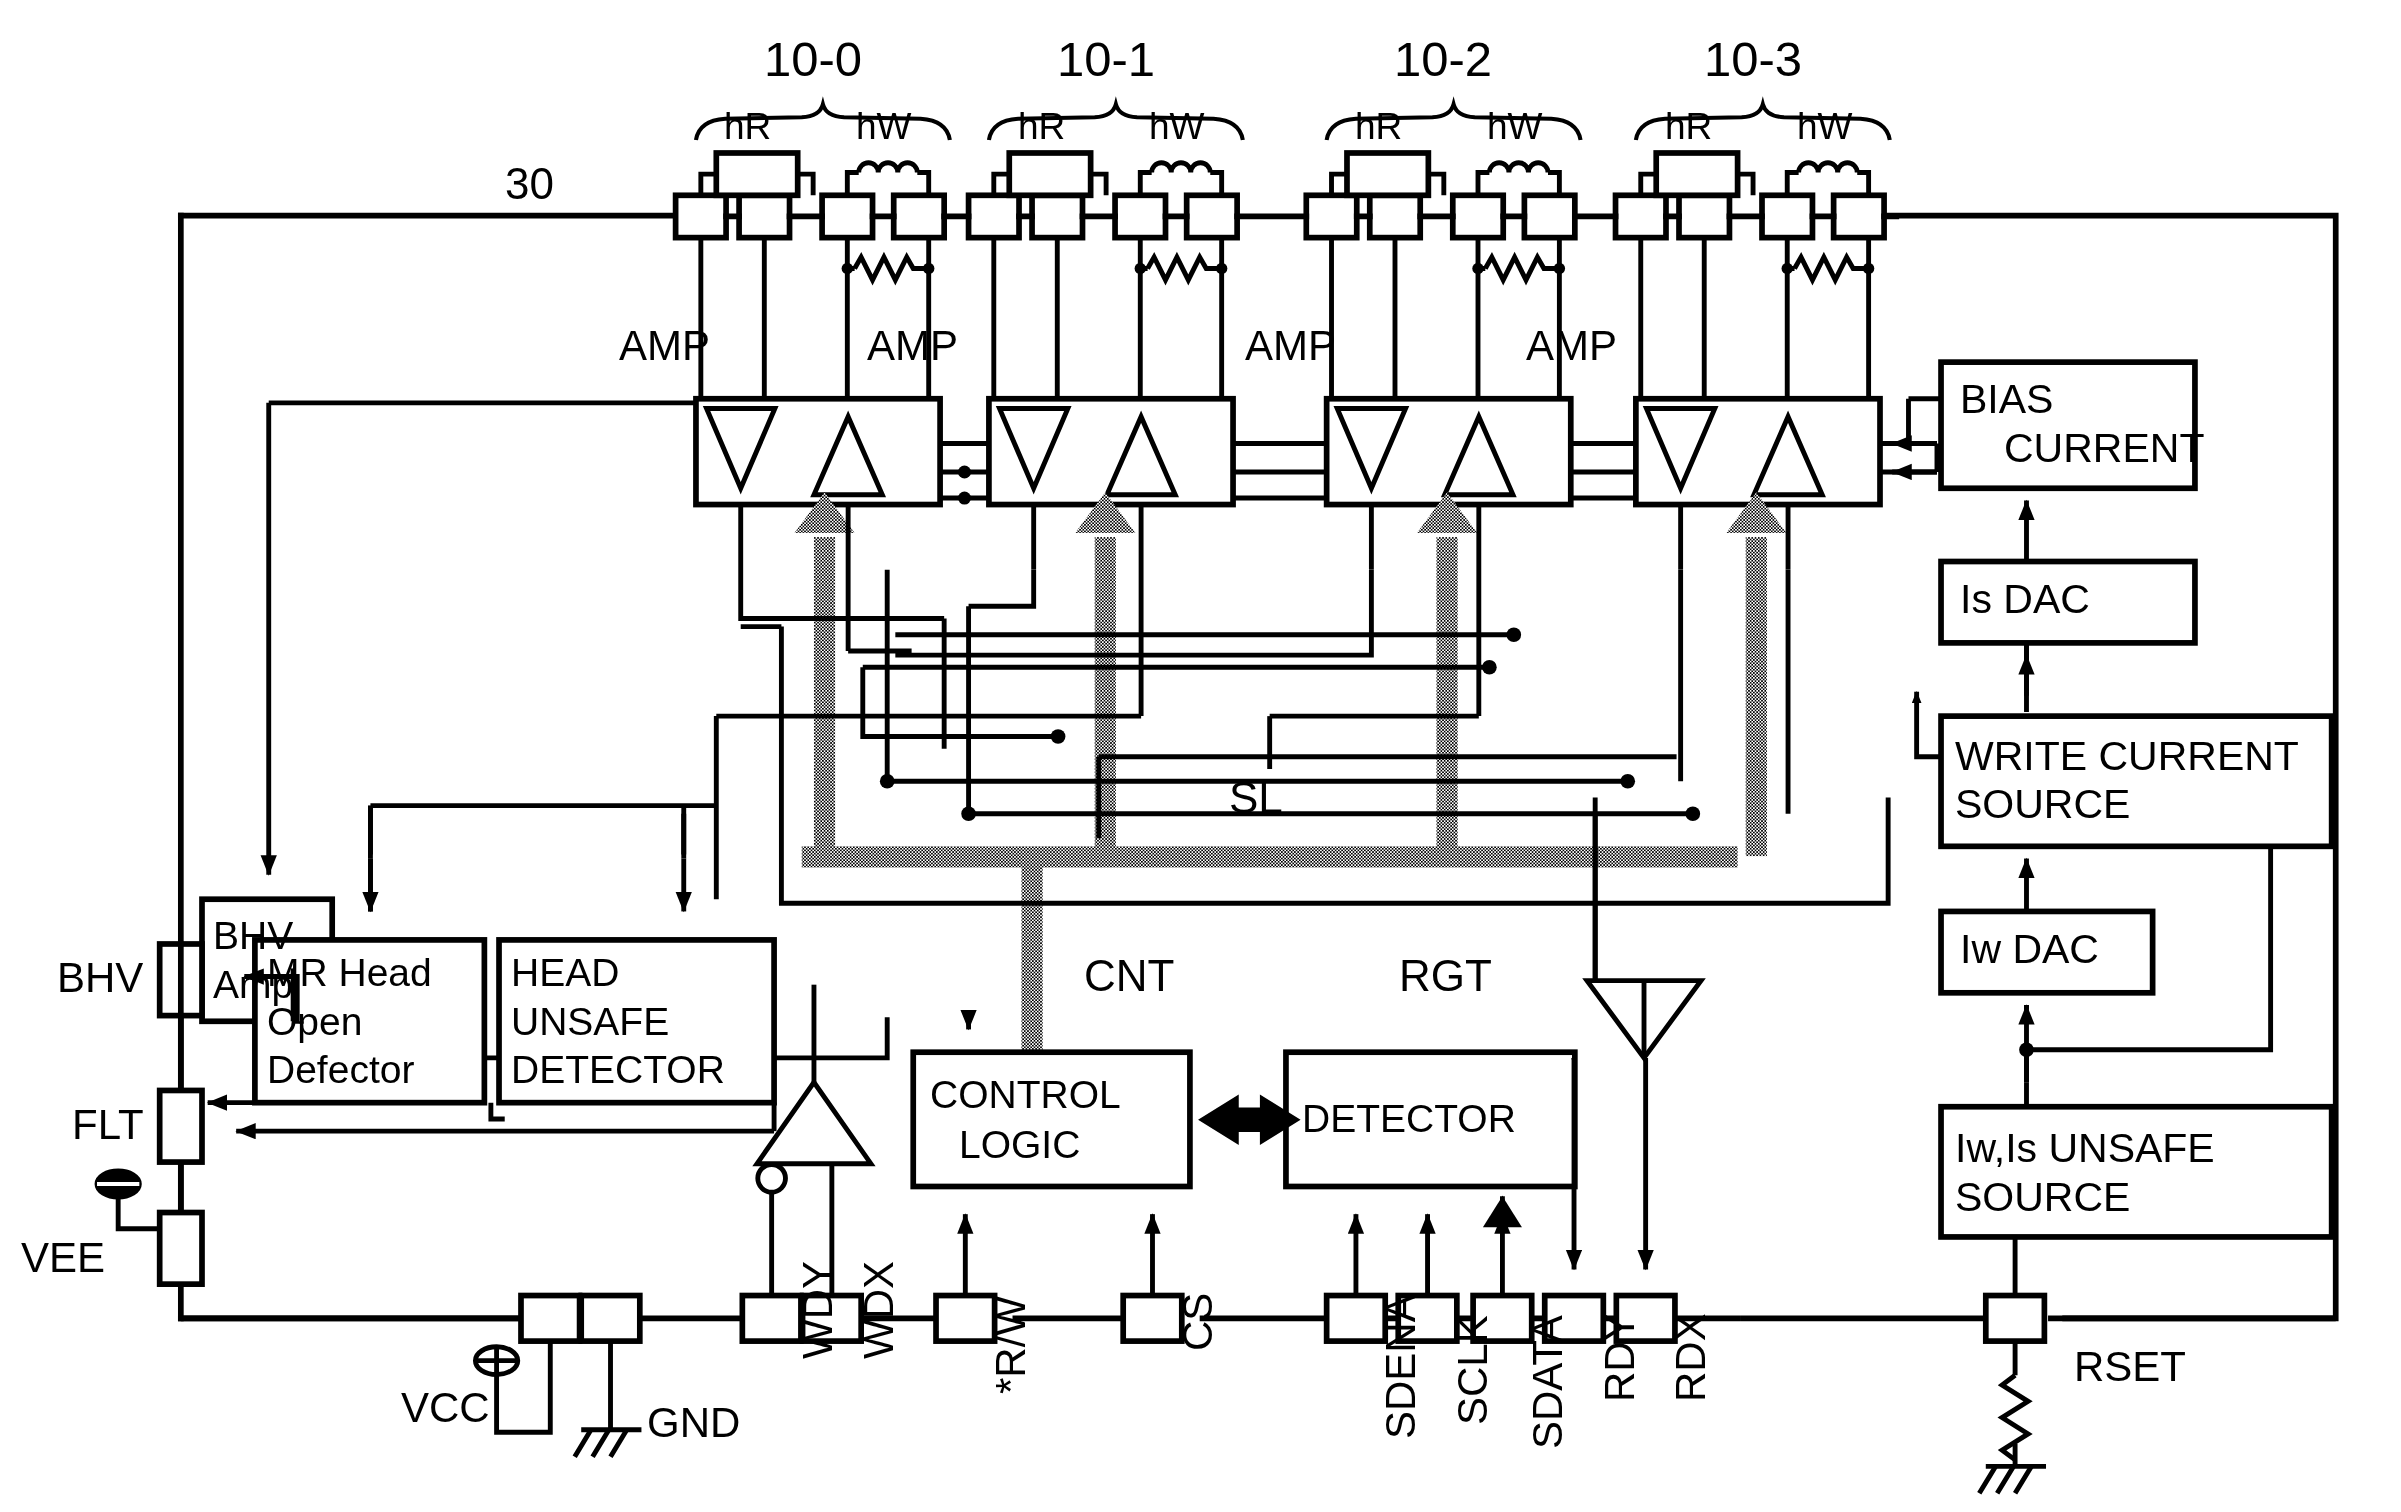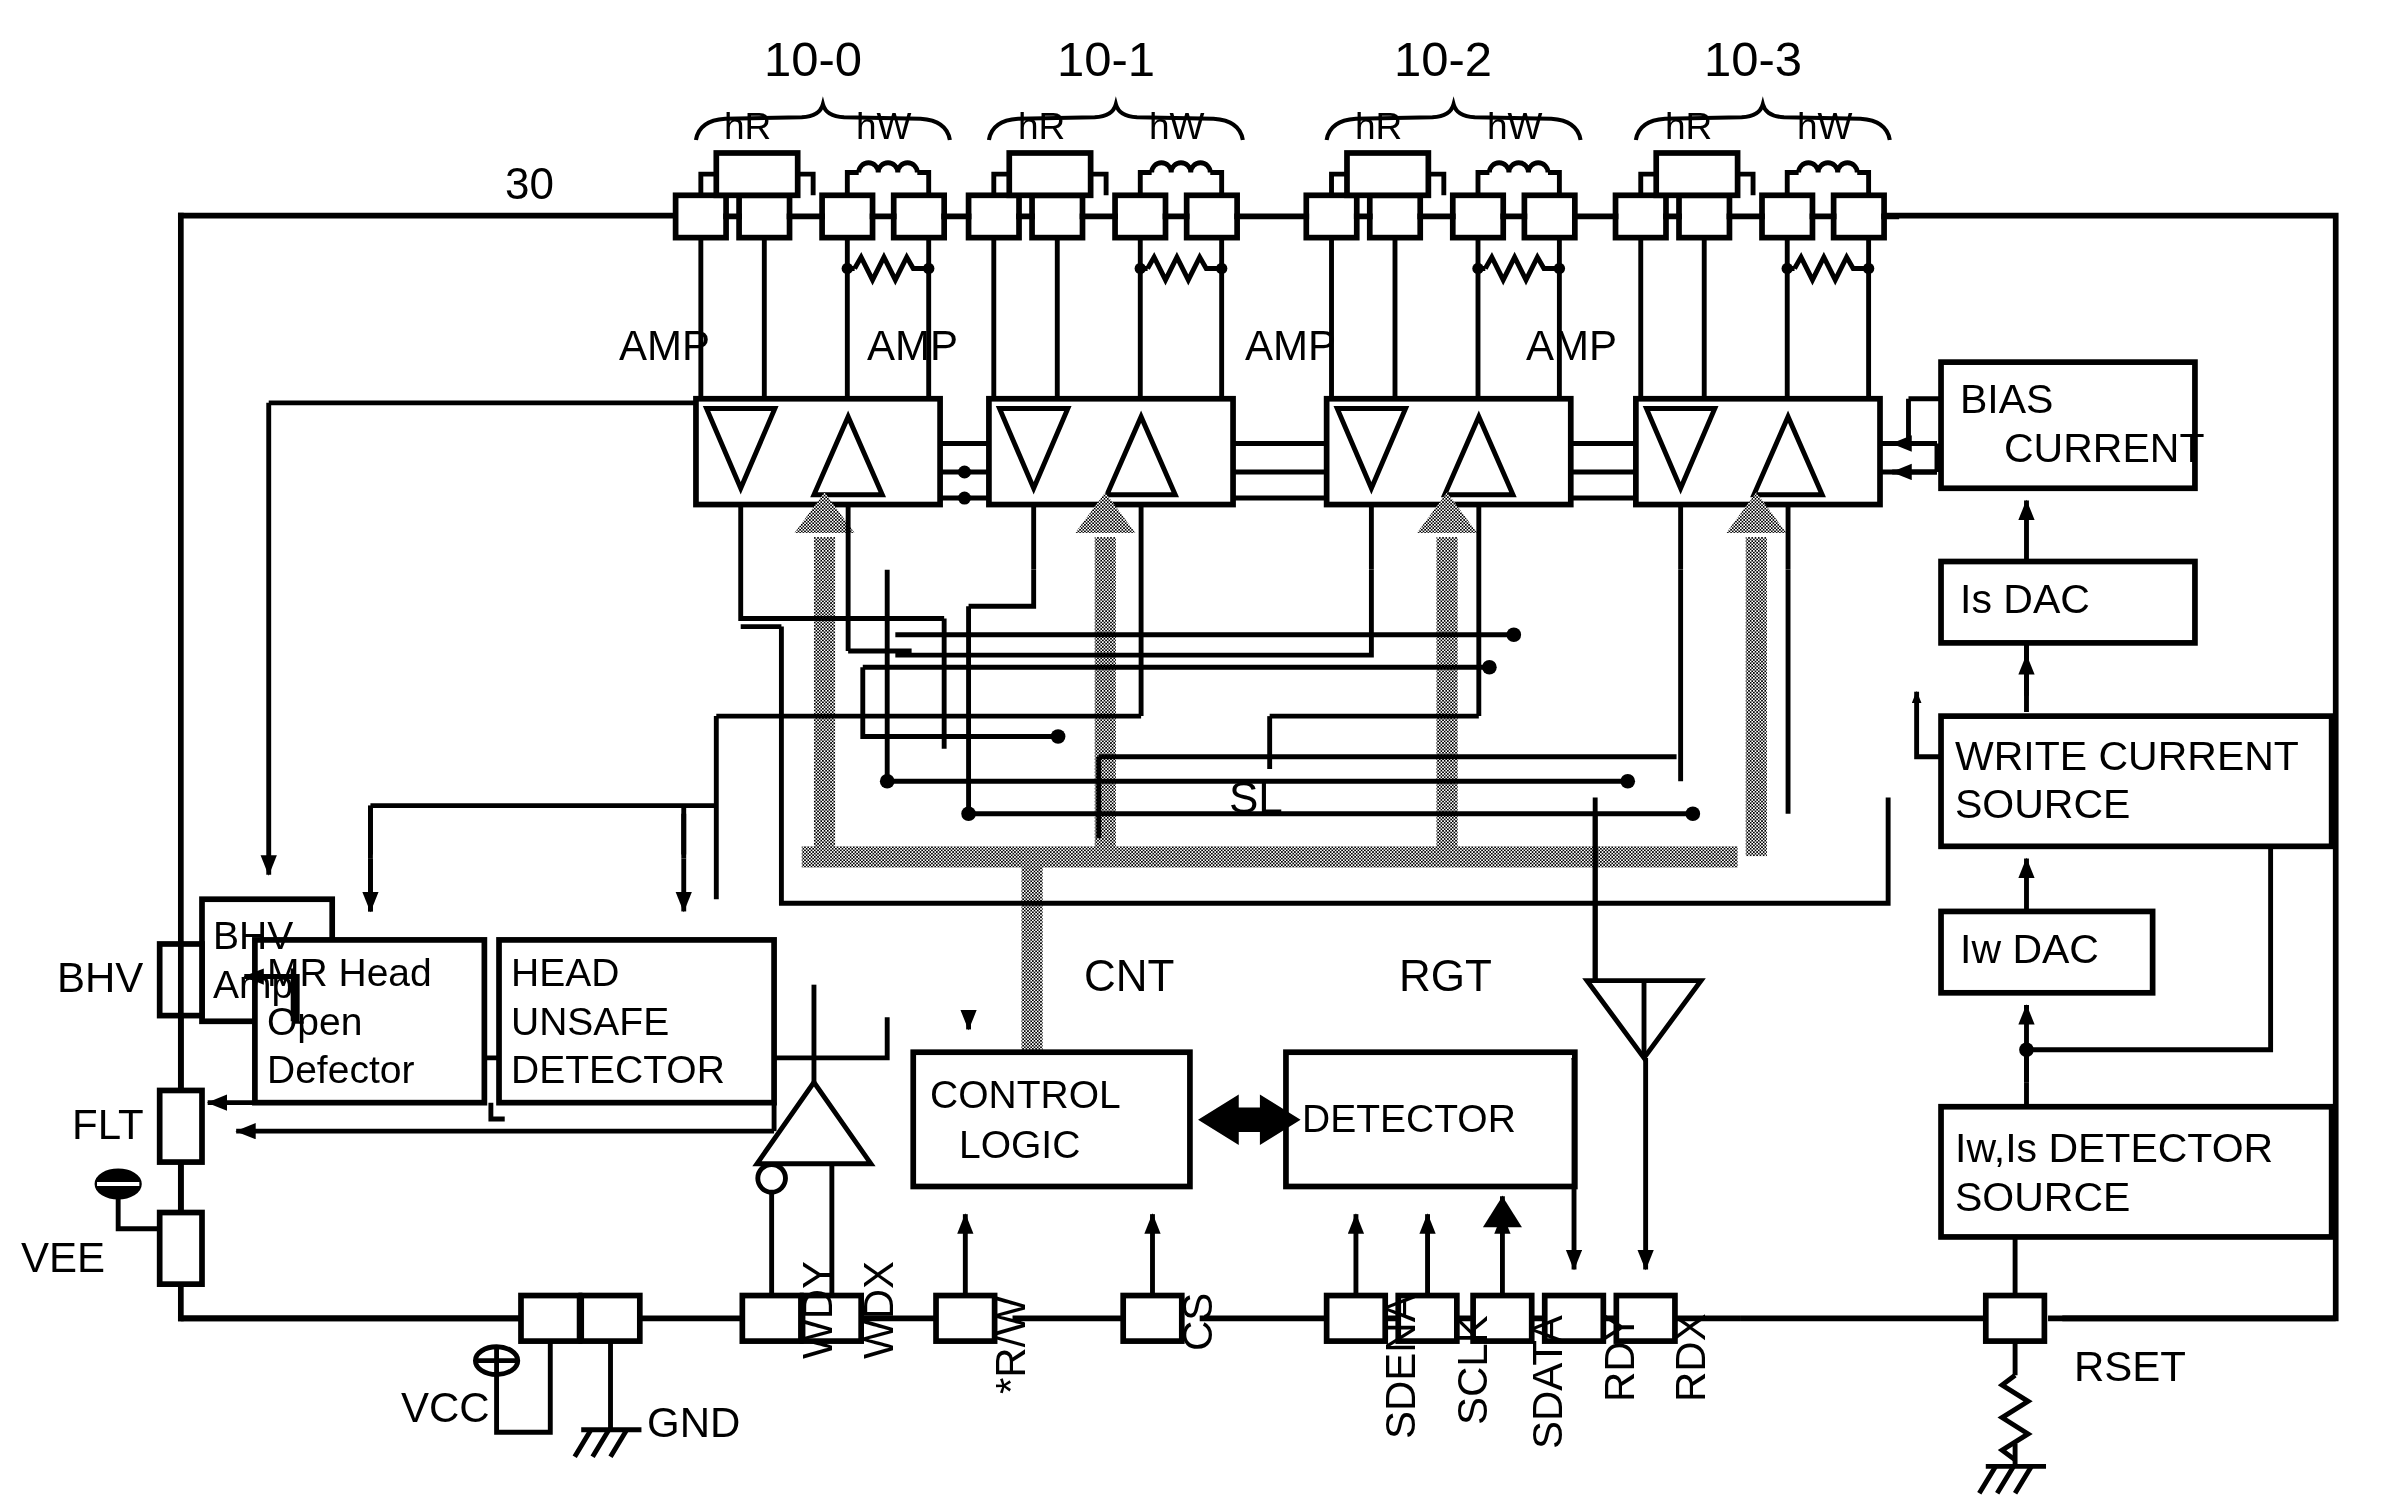--- a/index.html
+++ b/index.html
@@ -545,21 +545,21 @@
 <div class="lbl" style="left:959px;top:1123px;font-size:39px;">LOGIC</div>
 
 <div class="lbl" style="left:1302px;top:1097px;font-size:39px;">DETECTOR</div>
 
 <div class="lbl" style="left:1960px;top:376px;font-size:41px;">BIAS</div>
 <div class="lbl" style="left:1960px;top:425px;font-size:41px;margin-left:44px;">CURRENT</div>
 <div class="lbl" style="left:1960px;top:576px;font-size:41px;">Is DAC</div>
 <div class="lbl" style="left:1955px;top:733px;font-size:41px;">WRITE CURRENT</div>
 <div class="lbl" style="left:1955px;top:781px;font-size:41px;">SOURCE</div>
 <div class="lbl" style="left:1960px;top:926px;font-size:41px;">Iw DAC</div>
-<div class="lbl" style="left:1955px;top:1125px;font-size:41px;">Iw,Is DETECTOR</div>
+<div class="lbl" style="left:1955px;top:1125px;font-size:41px;">Iw,Is UNSAFE</div>
 <div class="lbl" style="left:1955px;top:1174px;font-size:41px;">SOURCE</div>
 
 <div class="lbl" style="left:57px;top:954px;font-size:42px;">BHV</div>
 <div class="lbl" style="left:72px;top:1101px;font-size:42px;">FLT</div>
 <div class="lbl" style="left:21px;top:1211px;font-size:42px;margin-top:23px;">VEE</div>
 
 <div class="lbl" style="left:401px;top:1384px;font-size:42px;">VCC</div>
 <div class="lbl" style="left:647px;top:1399px;font-size:42px;">GND</div>
 
 <div class="lbl vert" style="left:794px;top:1359px;font-size:42px;transform:rotate(-90deg);transform-origin:left top;">WDY</div>

